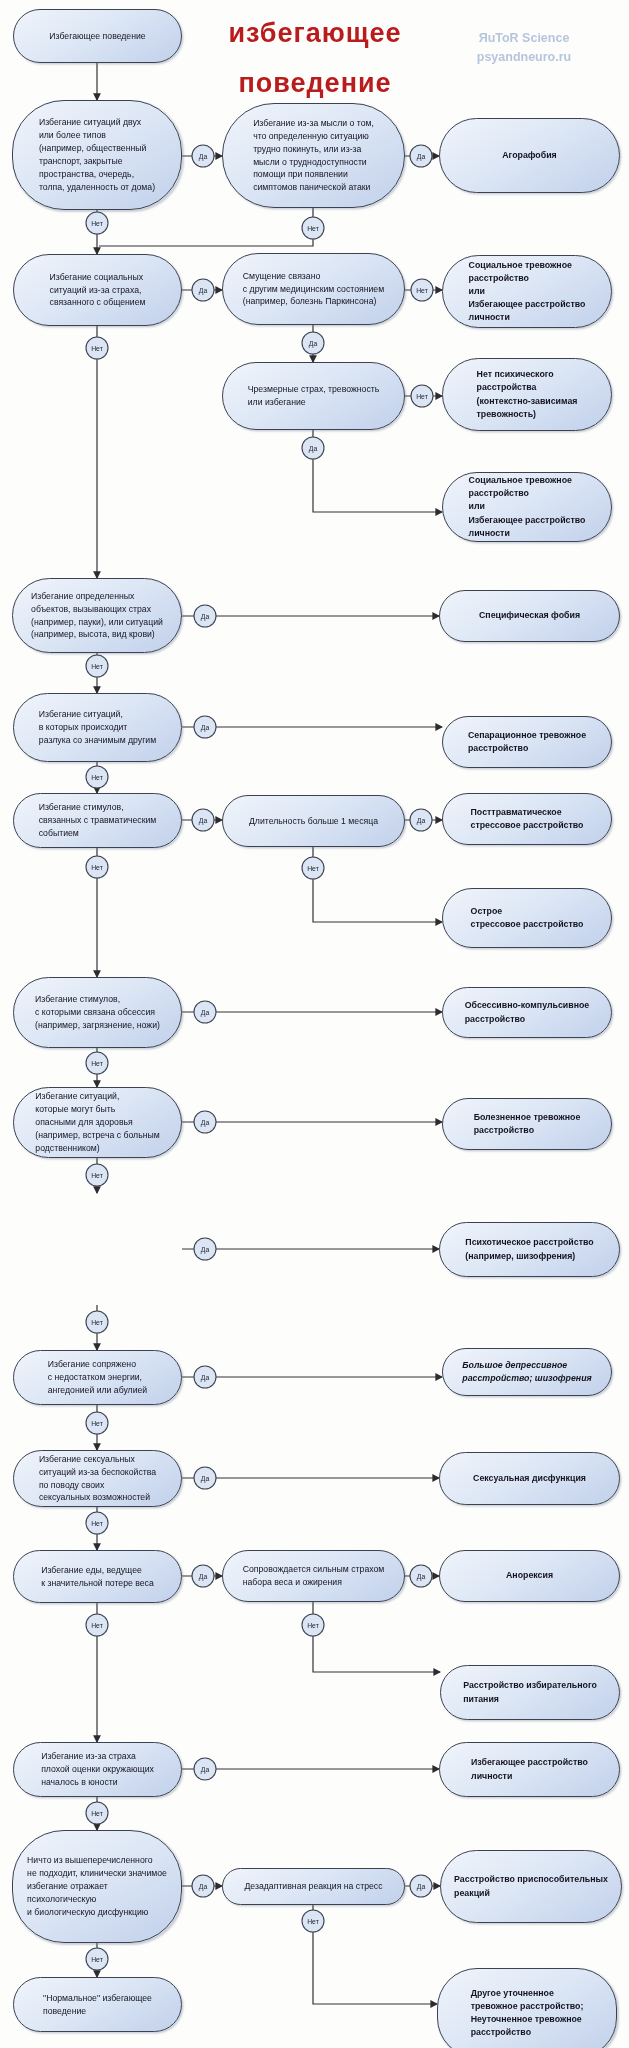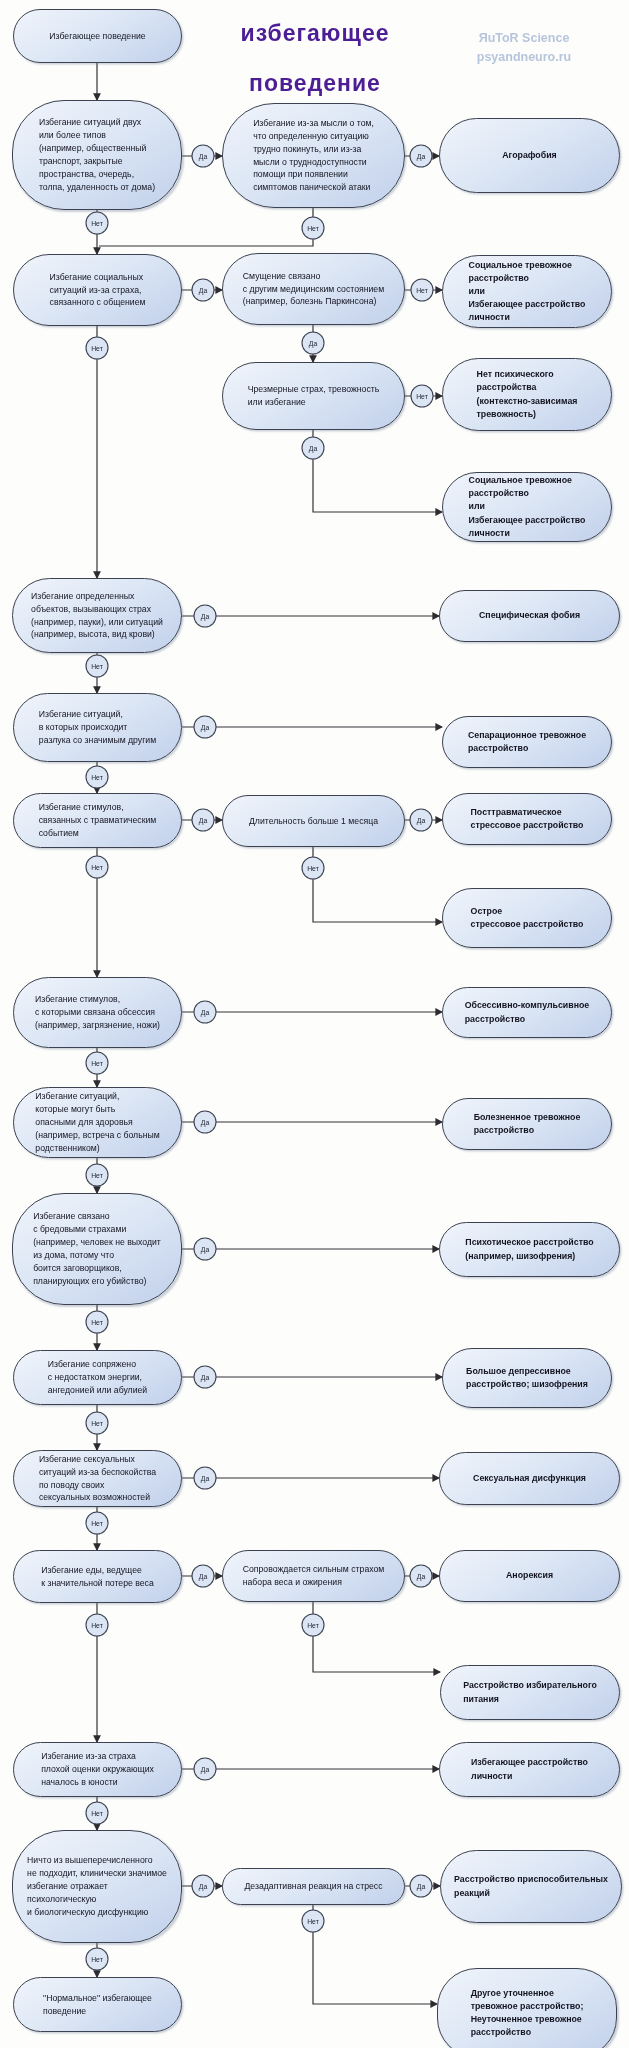--- a/index.html
+++ b/index.html
@@ -19,21 +19,21 @@
     display:flex;flex-direction:column;justify-content:center;align-items:center;
     color:#141420;white-space:pre-line;
     box-shadow:1.5px 1.5px 2px rgba(110,125,150,.35);
   }
   .node .txt{display:block;}
   .q{border-radius:52px;font-size:8.7px;line-height:12.9px;padding:4px 12px;}
   .r{border-radius:40px;font-size:8.8px;line-height:13.1px;font-weight:bold;padding:4px 11px;}
   .al-left .txt{text-align:left;}
   .al-center .txt{text-align:center;}
   #title{position:absolute;left:210px;top:8px;width:210px;z-index:2;
-    text-align:center;color:#4c1d95;font-weight:bold;font-size:23px;letter-spacing:1px;}
+    text-align:center;color:#b91c1c;font-weight:bold;font-size:27px;letter-spacing:1px;}
   #title .tline{display:block;line-height:50px;}
   #wm{position:absolute;left:438px;top:29px;width:172px;z-index:2;
     text-align:center;color:#b7c5dc;font-weight:bold;font-size:12.5px;line-height:19px;}
 </style>
 </head>
 <body>
 
 <div id="canvas">
   <svg id="edges" width="629" height="2048" viewBox="0 0 629 2048">
     <defs>
@@ -300,32 +300,26 @@
 (например, загрязнение, ножи)</span></div>
     <div class="node r al-left" style="left: 442px; top: 987px; width: 170px; height: 51px;"><span class="txt">Обсессивно-компульсивное
 расстройство</span></div>
     <div class="node q al-left" style="left: 13px; top: 1087px; width: 169px; height: 71px;"><span class="txt">Избегание ситуаций,
 которые могут быть
 опасными для здоровья
 (например, встреча с больным
 родственником)</span></div>
     <div class="node r al-left" style="left: 442px; top: 1098px; width: 170px; height: 52px; justify-content: center;"><span class="txt">Болезненное тревожное
 расстройство</span></div>
-    <div class="node q al-left" style="left: 12px; top: 1193px; width: 170px; height: 112px;"><span class="txt">Избегание связано
-с бредовыми страхами
-(например, человек не выходит
-из дома, потому что
-боится заговорщиков,
-планирующих его убийство)</span></div>
     <div class="node r al-left" style="left: 439px; top: 1222px; width: 181px; height: 55px;"><span class="txt">Психотическое расстройство
 (например, шизофрения)</span></div>
     <div class="node q al-left" style="left: 13px; top: 1350px; width: 169px; height: 55px;"><span class="txt">Избегание сопряжено
 с недостатком энергии,
 ангедонией или абулией</span></div>
-    <div class="node r al-left" style="left: 442px; top: 1348px; width: 170px; height: 60px;"><span class="txt">Большое депрессивное
+    <div class="node r al-left" style="left: 442px; top: 1348px; width: 170px; height: 48px; font-style: italic;"><span class="txt">Большое депрессивное
 расстройство; шизофрения</span></div>
     <div class="node q al-left" style="left: 13px; top: 1450px; width: 169px; height: 57px;"><span class="txt">Избегание сексуальных
 ситуаций из-за беспокойства
 по поводу своих
 сексуальных возможностей</span></div>
     <div class="node r al-center" style="left: 439px; top: 1452px; width: 181px; height: 53px;"><span class="txt">Сексуальная дисфункция</span></div>
     <div class="node q al-left" style="left: 13px; top: 1550px; width: 169px; height: 53px;"><span class="txt">Избегание еды, ведущее
 к значительной потере веса</span></div>
     <div class="node q al-left" style="left: 222px; top: 1550px; width: 183px; height: 52px;"><span class="txt">Сопровождается сильным страхом
 набора веса и ожирения</span></div>

